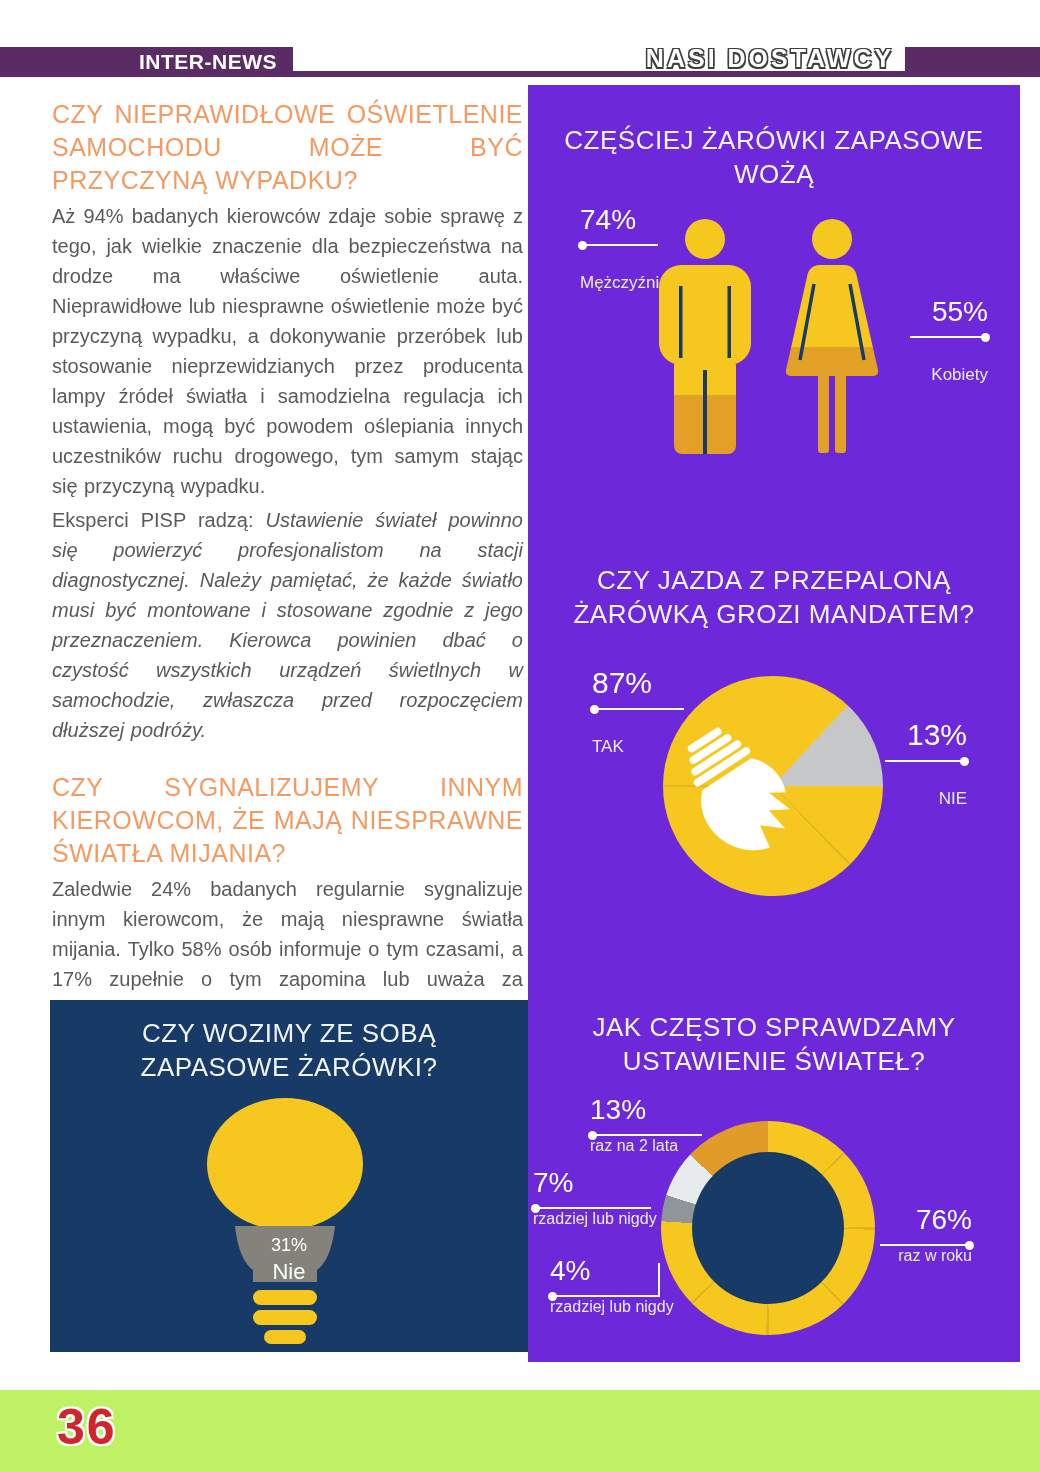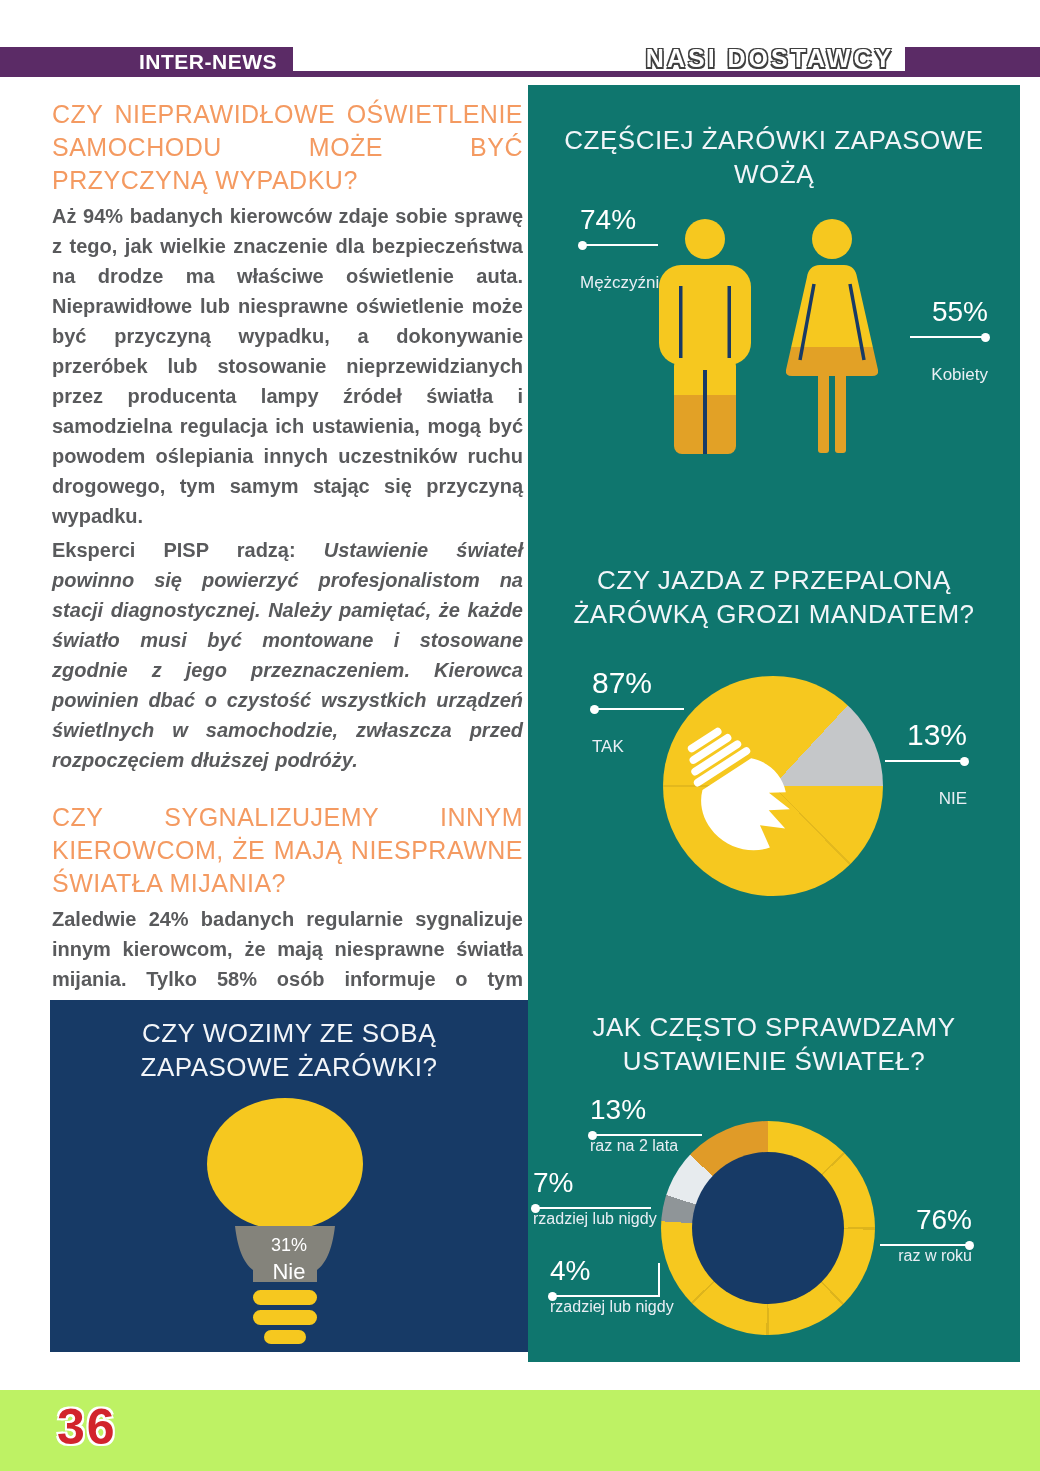--- a/index.html
+++ b/index.html
@@ -16,26 +16,26 @@
   .hdr-right-label{position:absolute;left:640px;top:44px;width:260px;text-align:center;
             font-size:25px;font-weight:bold;letter-spacing:3px;color:#fff;
             text-shadow:-1.5px -1.5px 0 #3F3F3F,1.5px -1.5px 0 #3F3F3F,-1.5px 1.5px 0 #3F3F3F,1.5px 1.5px 0 #3F3F3F;}
 
   
   .article{position:absolute;left:52px;top:98px;width:471px;}
   .article h2{margin:0;font-size:25px;line-height:33px;font-weight:400;color:#F49A61;
               text-align:justify;letter-spacing:.5px;}
   .article h2.second{margin-top:26px;}
   .article p{margin:4px 0 0 0;font-size:20px;line-height:30px;color:#595A5C;
-             text-align:justify;word-spacing:1px;font-weight:bold;}
+             text-align:justify;word-spacing:1px;}
   .article p.spread{text-align-last:justify;}
   .article em{font-style:italic;}
 
   
-  .infocol{position:absolute;left:528px;top:85px;width:492px;height:1277px;background:#0f766e;}
+  .infocol{position:absolute;left:528px;top:85px;width:492px;height:1277px;background:#6d28d9;}
   .panel-bulb{position:absolute;left:50px;top:1000px;width:478px;height:352px;background:#173A66;}
   .np-title{position:absolute;left:0;width:100%;text-align:center;color:#F2F5F9;
             font-size:26px;line-height:34px;font-weight:400;letter-spacing:.5px;}
 
   
   .stat{position:absolute;color:#fff;}
   .stat .pct{font-size:28px;line-height:34px;font-weight:400;}
   .stat .cat{font-size:17px;line-height:20px;margin-top:27px;color:#E9EEF4;}
   .stat.right{text-align:right;}
   .leader{position:relative;height:2px;background:#fff;margin-top:7px;}

